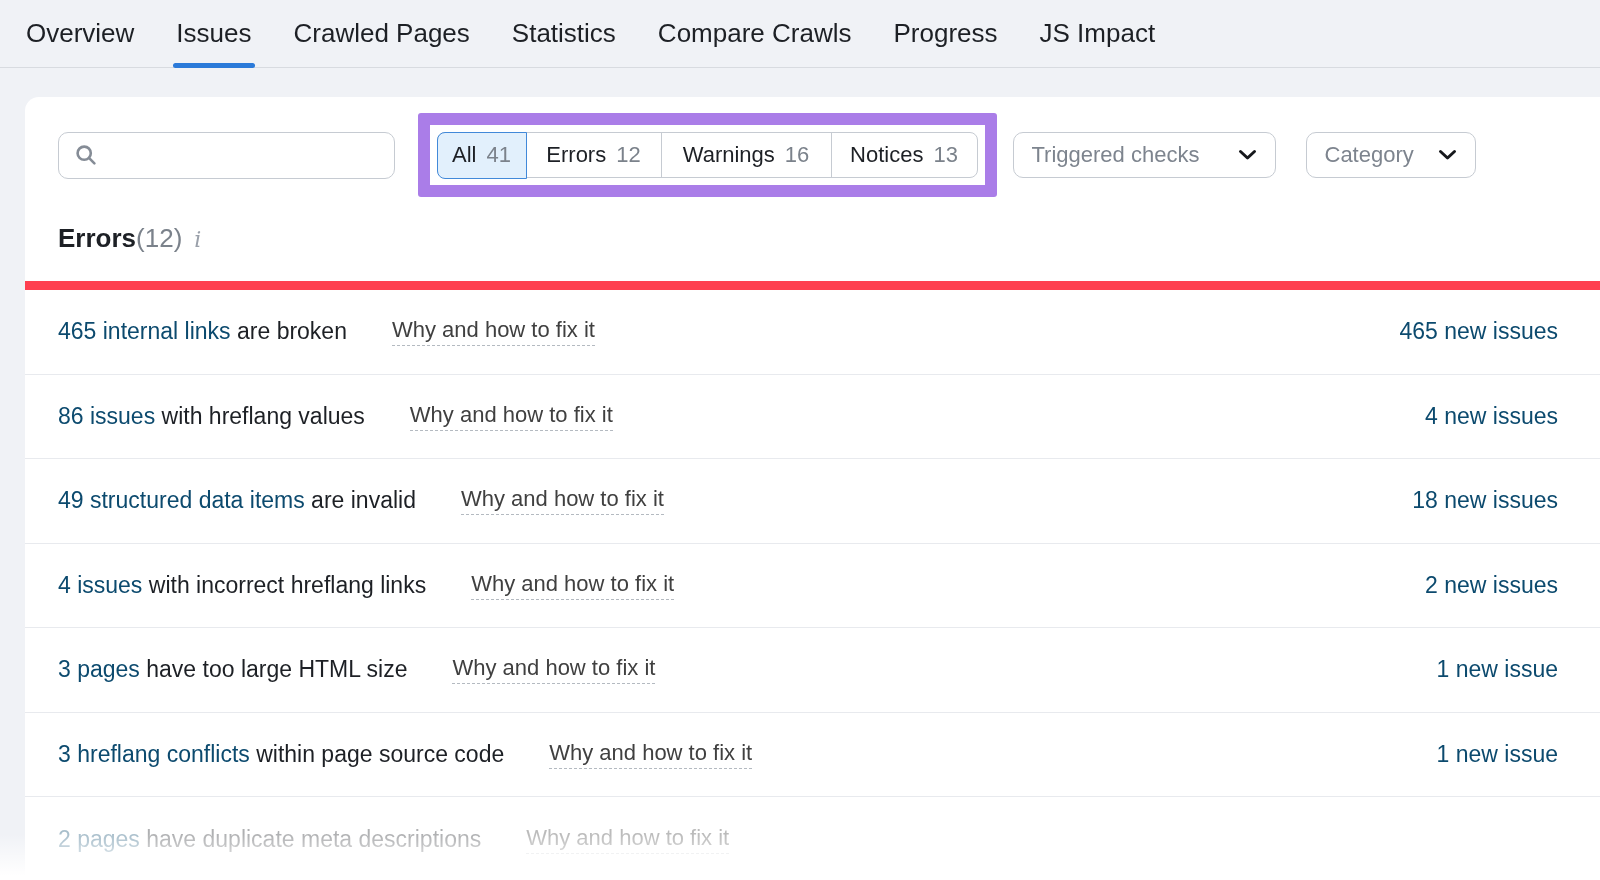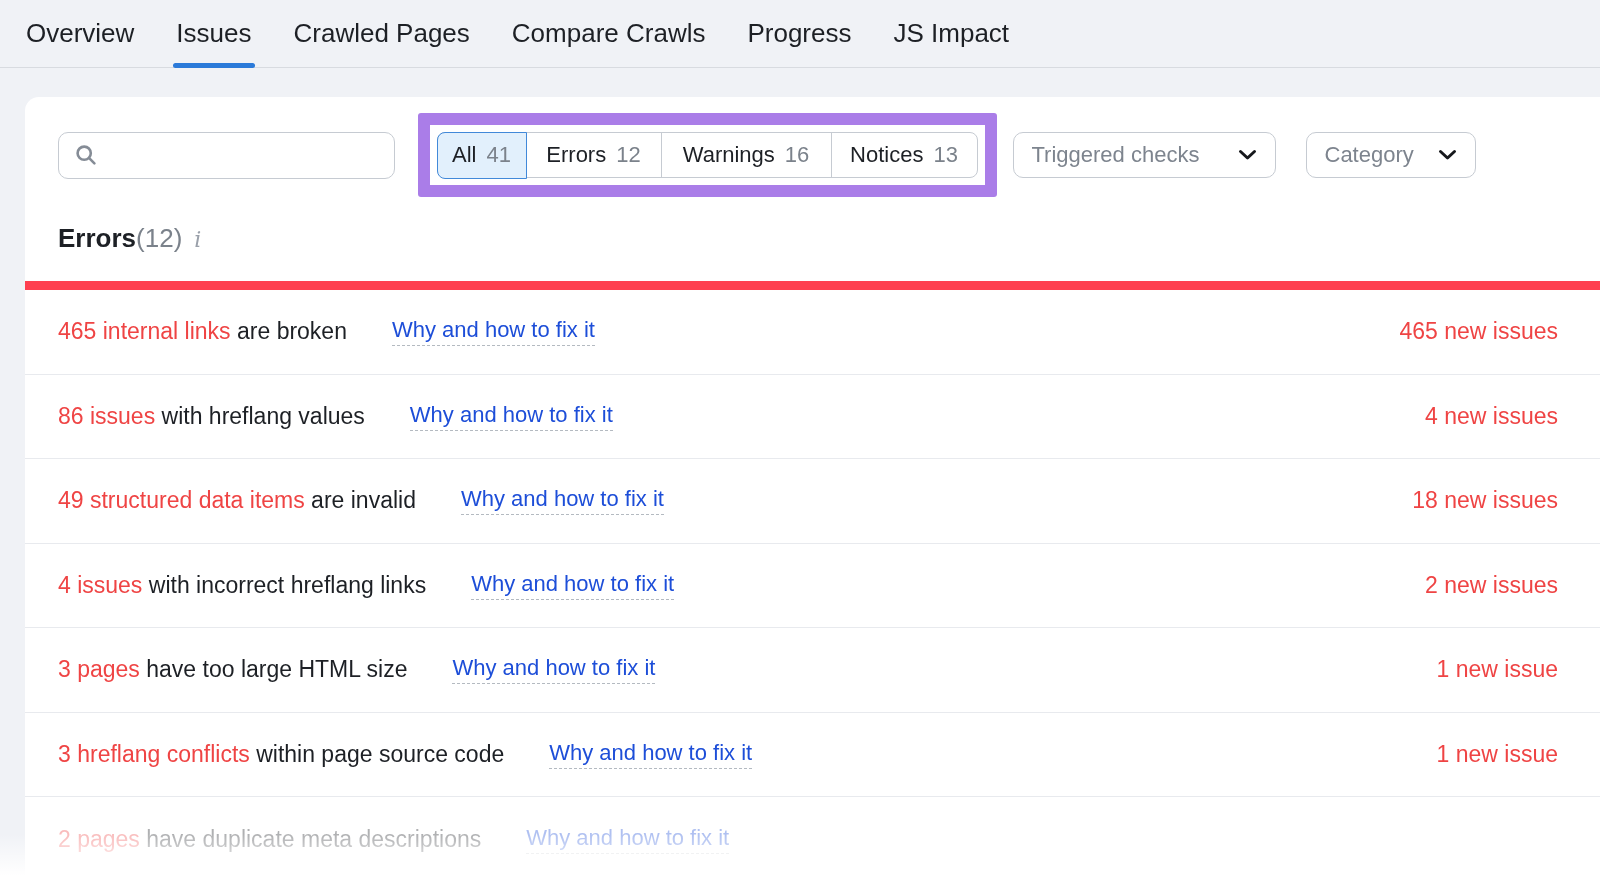--- a/index.html
+++ b/index.html
@@ -157,31 +157,31 @@
     height:84.5px;
     display:flex;
     align-items:center;
     padding:0 57px 0 33px;
     border-bottom:1px solid #e8eaee;
     font-size:23px;
   }
   .issue-row.last { border-bottom:none; height:85px; }
   .issue-row.faded { opacity:0.35; }
   a.blue, .blue {
-    color:#ef4444;
+    color:#0c4a6e;
     text-decoration:none;
     cursor:pointer;
     white-space:nowrap;
     text-align:center;
   }
   .desc { color:#1d2025; white-space:pre; }
   .help {
     margin-left:45px;
     font-size:22px;
-    color:#1d4ed8;
+    color:#404040;
     border-bottom:1.5px dashed #b4bac1;
     padding-bottom:2px;
     cursor:pointer;
     white-space:nowrap;
   }
   .spacer { flex:1; }
   .right-link { font-size:23px; }
 
   .bottom-fade {
     position:absolute;
@@ -196,20 +196,23 @@
 
 <div class="topnav">
   <div class="tab">
       <span>Overview</span>
     </div>
   <div class="tab active">
       <span>Issues</span>
     </div>
   <div class="tab">
       <span>Crawled Pages</span>
+    </div>
+  <div class="tab">
+      <span>Statistics</span>
     </div>
   <div class="tab">
       <span>Compare Crawls</span>
     </div>
   <div class="tab">
       <span>Progress</span>
     </div>
   <div class="tab">
       <span>JS Impact</span>
     </div>

